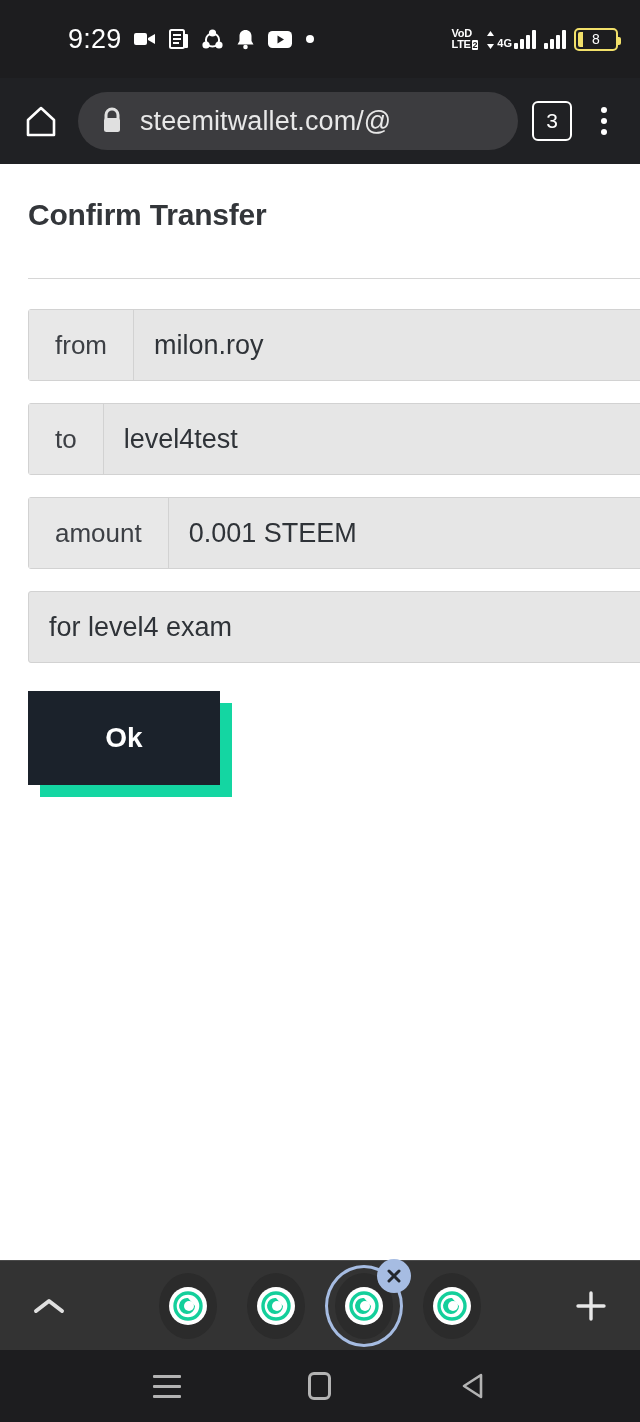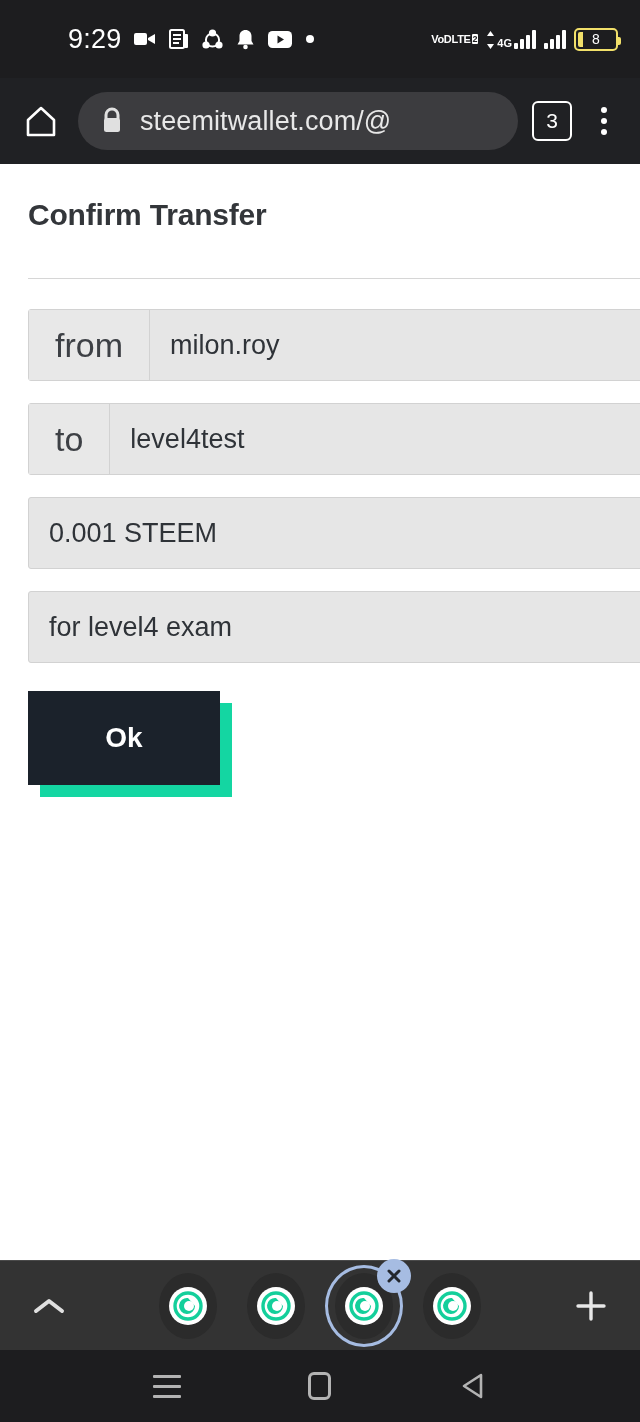--- a/index.html
+++ b/index.html
@@ -46,21 +46,21 @@
   }
   .sb-icon { display: flex; align-items: center; justify-content: center; }
   .sb-spacer { flex: 1 1 auto; }
   .sb-right {
     display: flex;
     align-items: center;
     gap: 8px;
   }
   .volte-block {
     display: flex;
-    flex-direction: row;
+    flex-direction: column;
     justify-content: center;
     line-height: 1;
     font-size: 11px;
     font-weight: 700;
     letter-spacing: -0.3px;
   }
   .volte-row { display: flex; align-items: center; gap: 1px; }
   .volte-box {
     background: #ffffff;
     color: #1d1d1f;
@@ -201,21 +201,21 @@
     border: 1px solid #d2d2d2;
     border-radius: 3px;
   }
   .row-label {
     display: flex;
     align-items: center;
     justify-content: center;
     padding: 0 26px;
     background: #e8e8e8;
     border-right: 1px solid #d2d2d2;
-    font-size: 34px;
+    font-size: 26px;
     color: #3d4045;
     white-space: nowrap;
     flex: 0 0 auto;
   }
   .row-value {
     display: flex;
     align-items: center;
     padding: 0 20px;
     font-size: 27px;
     color: #2f3338;
@@ -475,20 +475,21 @@
           <div class="row-label">from</div>
           <div class="row-value">milon.roy</div>
         </div>
 
         <div class="form-row">
           <div class="row-label">to</div>
           <div class="row-value">level4test</div>
         </div>
 
         <div class="form-row">
+          <div class="row-label">amount</div>
           <div class="row-value">0.001 STEEM</div>
         </div>
 
         <div class="form-row">
           <div class="row-value">for level4 exam</div>
         </div>
 
       </div>
 
       <div class="ok-wrap">

